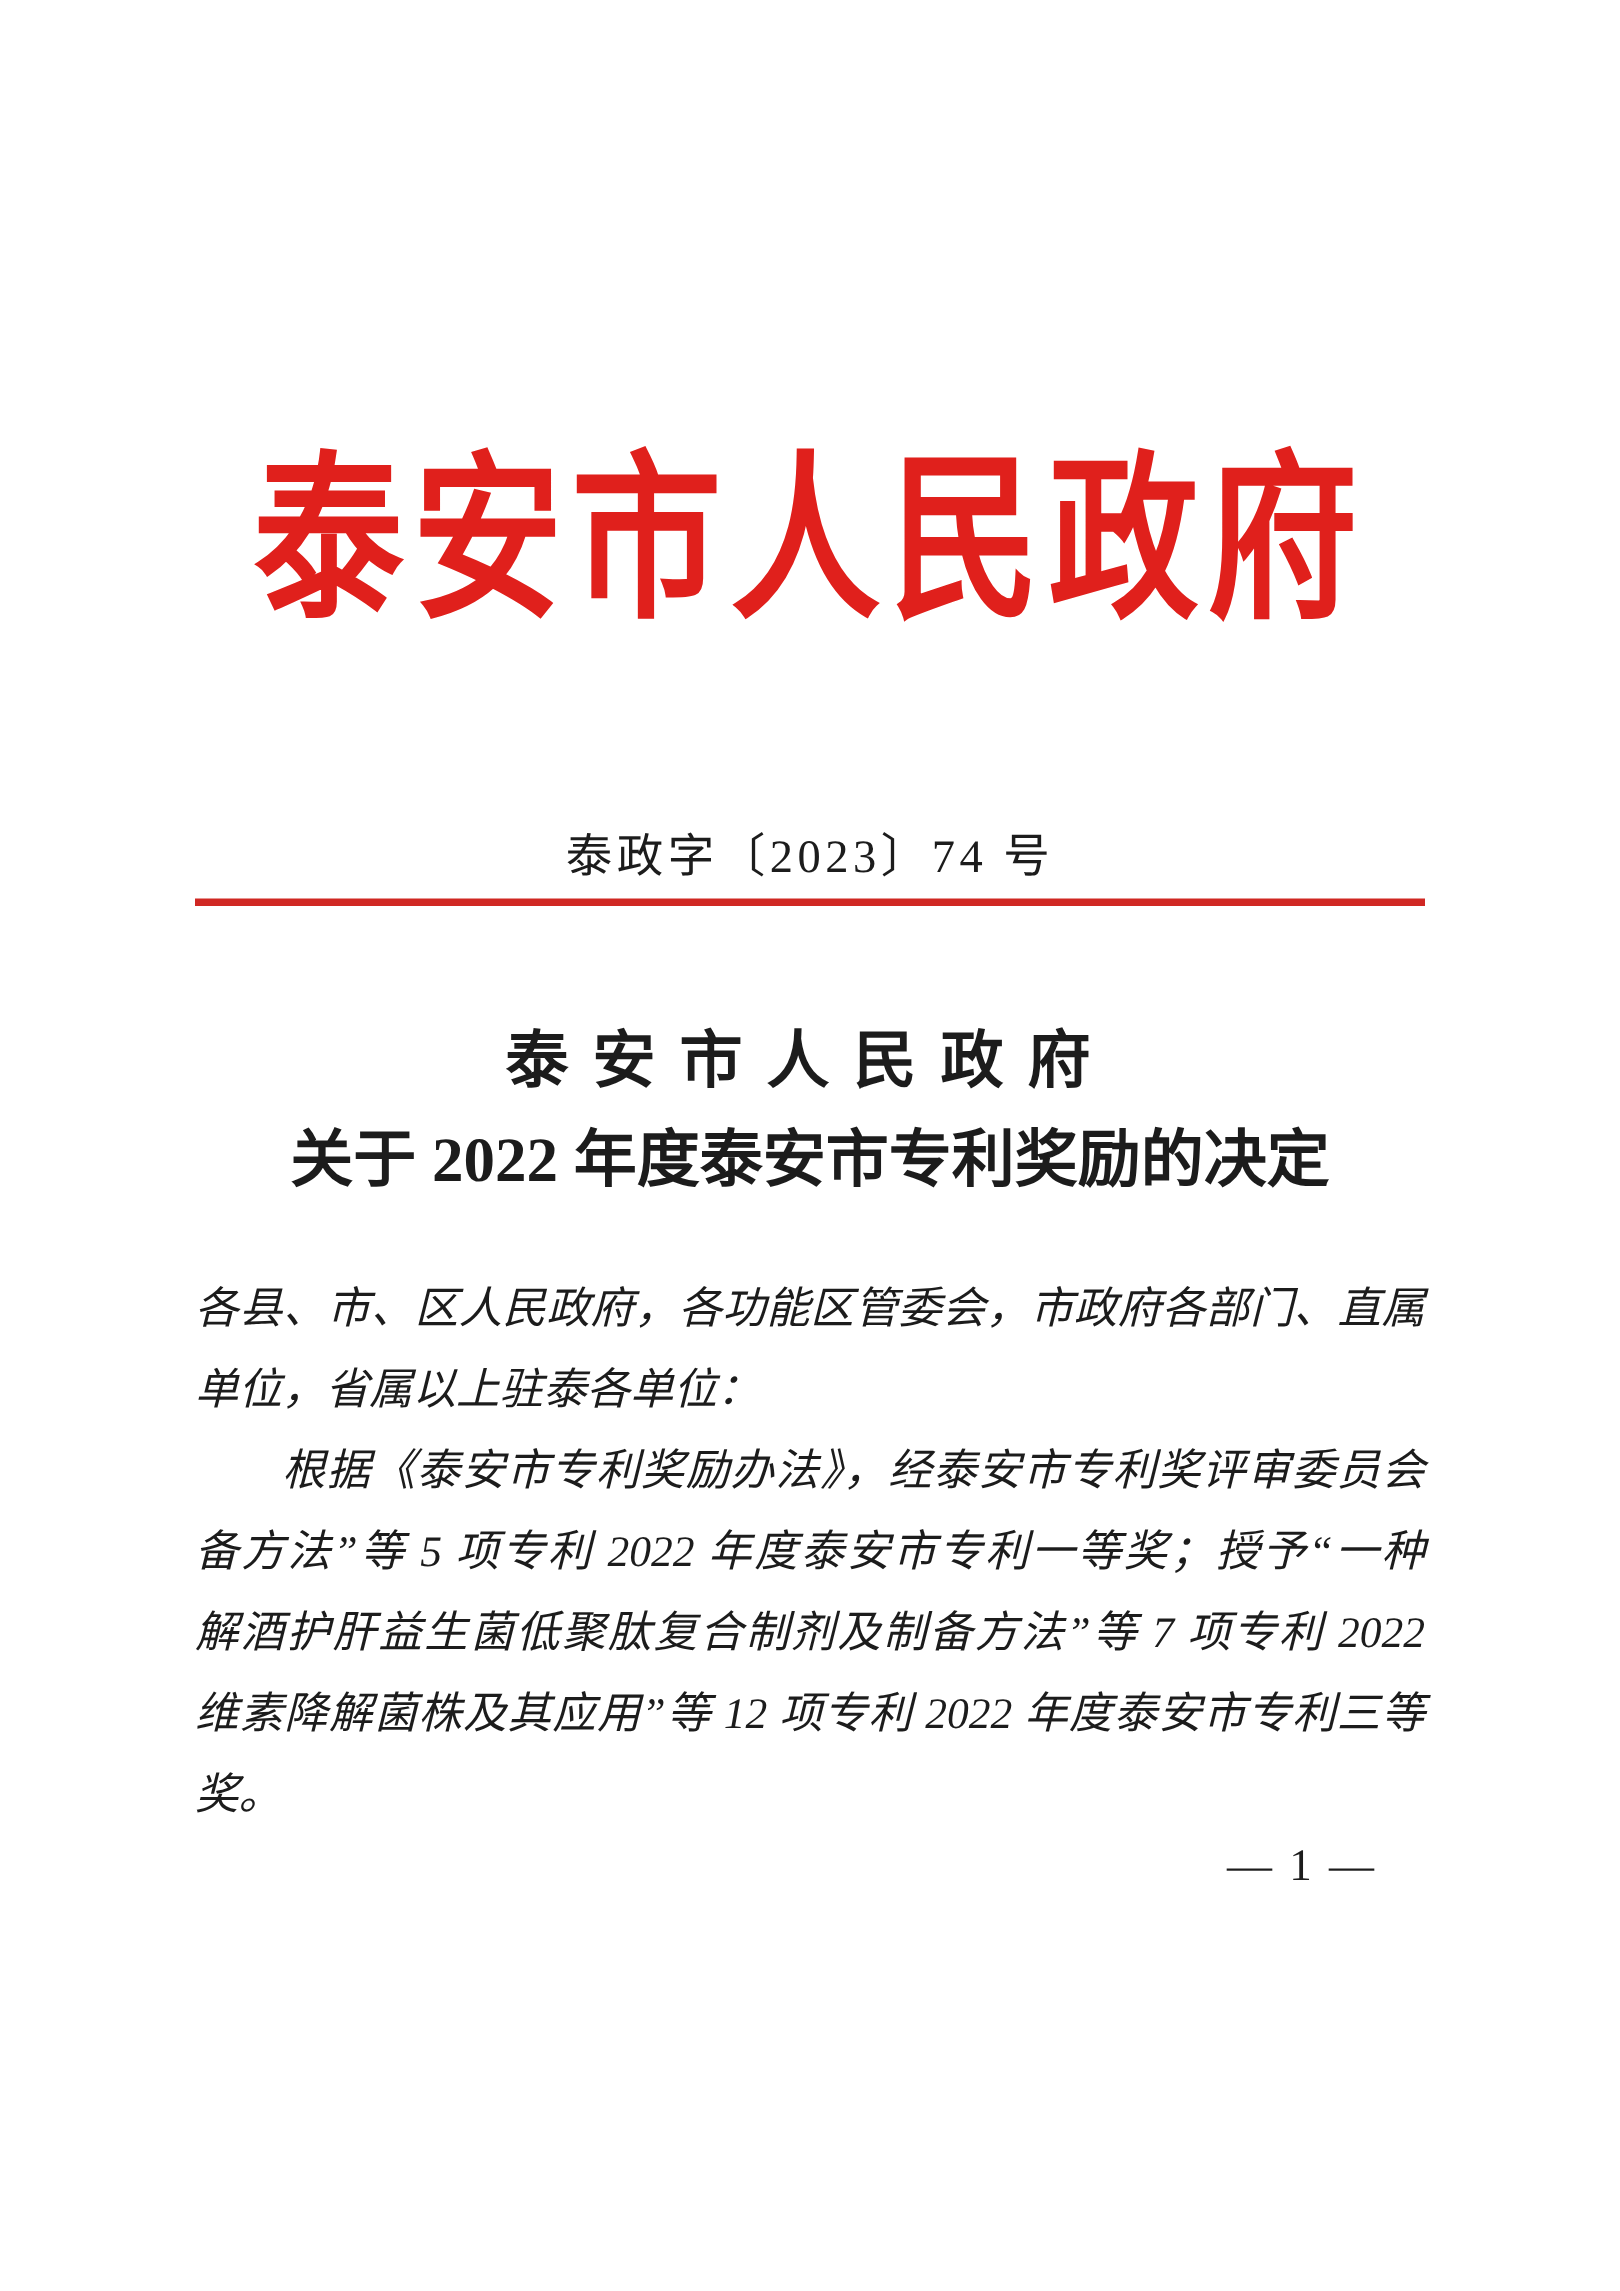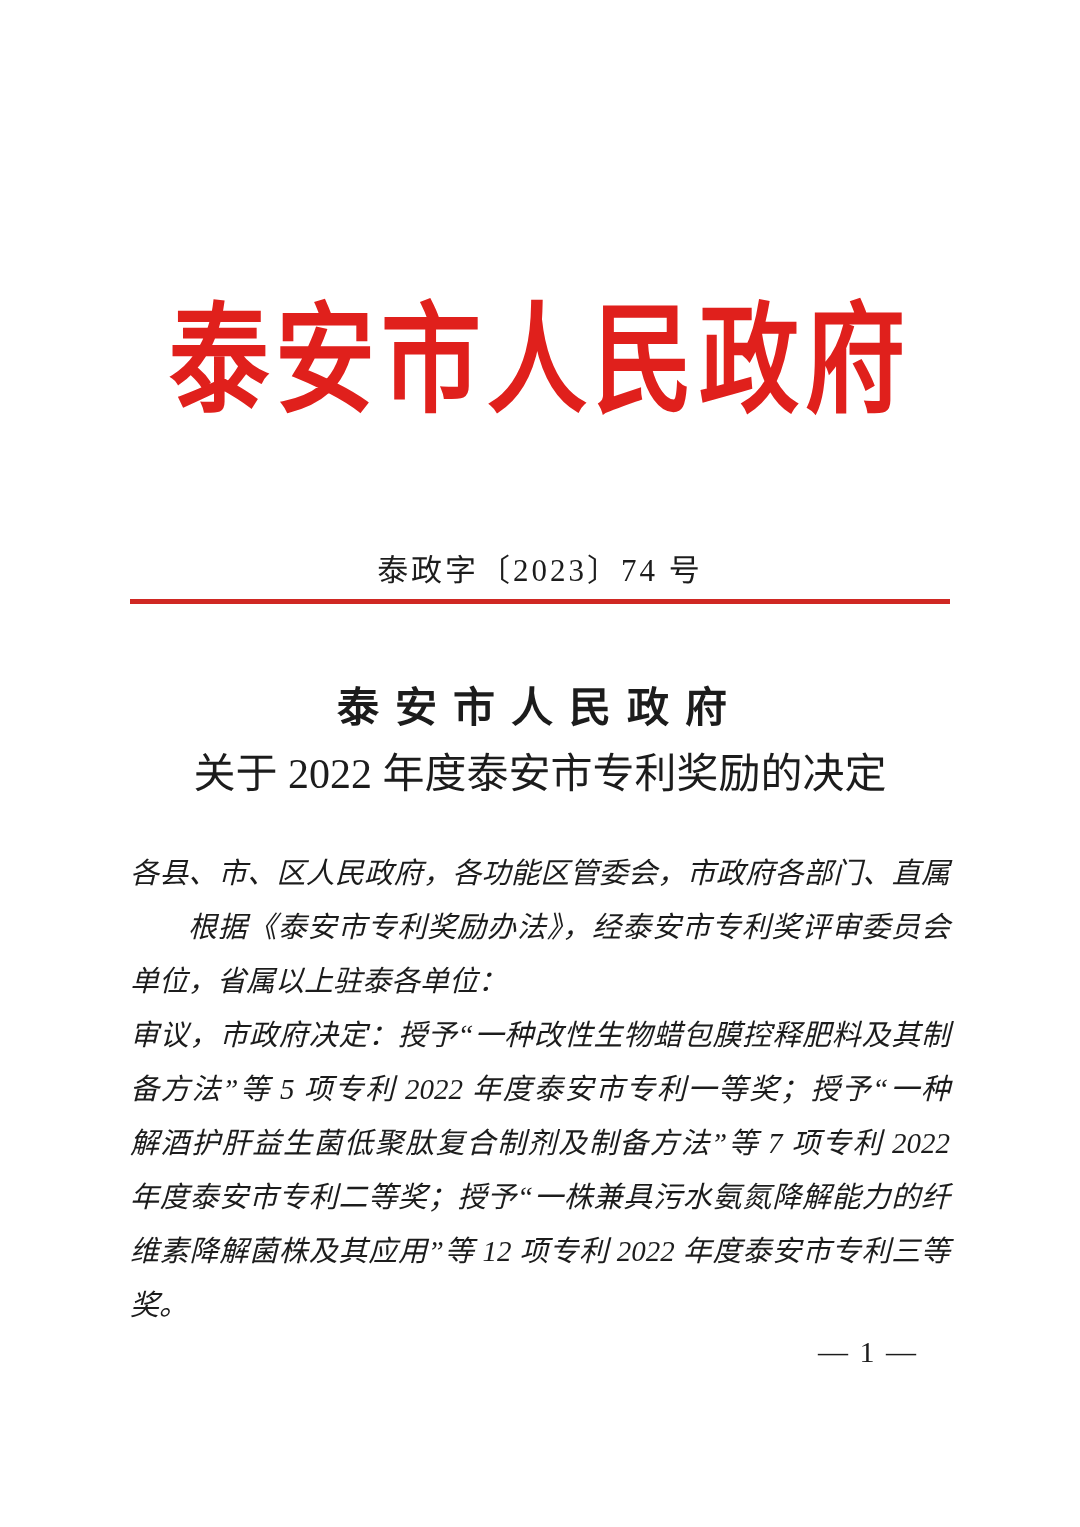--- a/index.html
+++ b/index.html
@@ -54,21 +54,21 @@
     font-size: 42px;
     font-weight: bold;
     text-align: center;
     letter-spacing: 16px;
     white-space: nowrap;
   }
   .doc-title-2 {
     margin-top: 14px;
     line-height: 52px;
     font-size: 42px;
-    font-weight: normal;
+    font-weight: bold;
     text-align: center;
     white-space: nowrap;
   }
   .body-text {
     margin-top: 46px;
     font-style: italic;
   }
   .body-line {
     font-size: 29px;
     line-height: 54px;
@@ -102,25 +102,23 @@
   <div class="doc-number">泰政字〔2023〕74 号</div>
 
   <div class="red-rule"></div>
 
   <div class="doc-title-1">泰安市人民政府</div>
 
   <div class="doc-title-2">关于 2022 年度泰安市专利奖励的决定</div>
 
   <div class="body-text">
     <div class="body-line">各县、市、区人民政府，各功能区管委会，市政府各部门、直属</div>
+    <div class="body-line natural">单位，省属以上驻泰各单位：</div>
     <div class="body-line indent">根据《泰安市专利奖励办法》，经泰安市专利奖评审委员会</div>
-    <div class="body-line natural">单位，省属以上驻泰各单位：</div>
-    <div class="body-line">审议，市政府决定：授予“一种改性生物蜡包膜控释肥料及其制</div>
     <div class="body-line">备方法”等 5 项专利 2022 年度泰安市专利一等奖；授予“一种</div>
     <div class="body-line">解酒护肝益生菌低聚肽复合制剂及制备方法”等 7 项专利 2022</div>
-    <div class="body-line">年度泰安市专利二等奖；授予“一株兼具污水氨氮降解能力的纤</div>
     <div class="body-line">维素降解菌株及其应用”等 12 项专利 2022 年度泰安市专利三等</div>
     <div class="body-line natural">奖。</div>
   </div>
 
   <div class="page-number">— 1 —</div>
 
 </div>
 
 </body></html>

